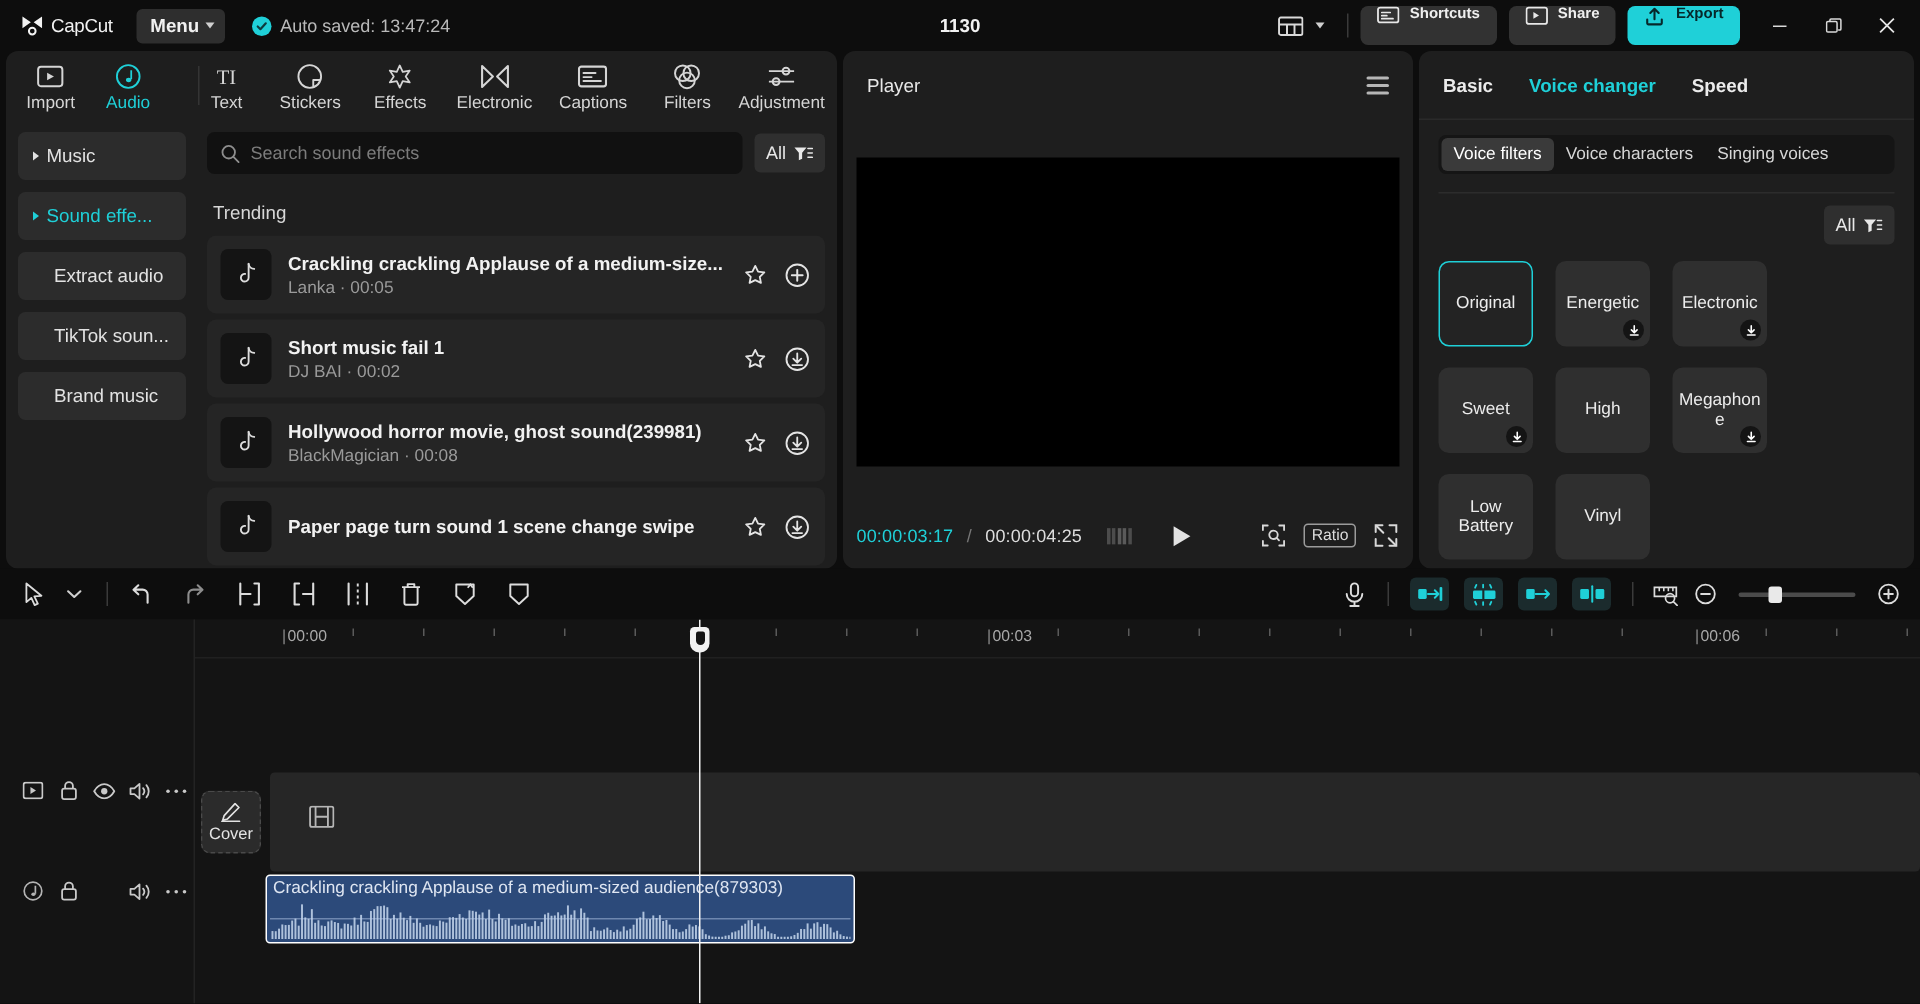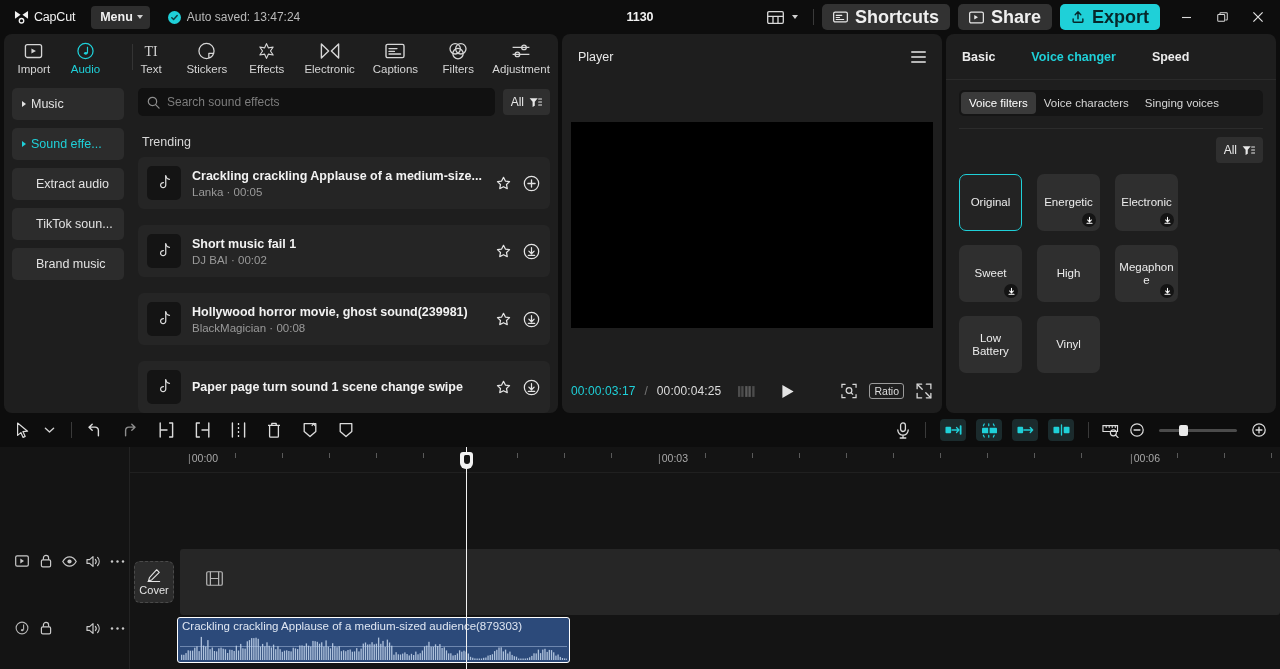--- a/index.html
+++ b/index.html
@@ -36,23 +36,23 @@
   .check-badge svg { display:block; }
   .project-title {
     position: absolute; left: 0; right: 0; top: 0; height: 34px;
     display: flex; align-items: center; justify-content: center;
     font-size: 12.5px; font-weight: 700; color: #f2f2f2; pointer-events: none;
   }
   .title-right { margin-left: auto; display: flex; align-items: center; gap: 0; padding-right: 4px; }
   .layout-btn { display:flex; align-items:center; gap:5px; padding: 4px 7px; border-radius: 4px; }
   .vsep { width: 1px; height: 16px; background: #3a3a3a; margin: 0 8px; }
   .pill {
-    display:flex; align-items:center; gap: 7px;
+    display:flex; gap: 7px;
     height: 26px; padding: 0 11px; border-radius: 5px;
-    background: #323232; font-size: 18px; font-weight: 700; color: #efefef;
+    background: #323232; font-size: 10px; font-weight: 700; color: #efefef;
     margin-right: 8px;
   }
   .pill.share { background: #323232; }
   .pill.export { background: #1fd0d8; color: #06282b; }
   .win-ctrl { display:flex; align-items:center; }
   .win-btn { width: 36px; height: 34px; display:flex;align-items:center;justify-content:center; }
 
   
   .top { flex: 0 0 345px; display: flex; gap: 0; padding: 0 4px; }
 
@@ -83,21 +83,21 @@
 
   .list-col { flex: 1; min-width: 0; padding: 8px 8px 0 6px; display: flex; flex-direction: column; }
   .search-row { display: flex; align-items: center; gap: 8px; height: 28px; flex: 0 0 28px; }
   .search-box {
     flex: 1; height: 28px; background: #111; border-radius: 5px;
     display: flex; align-items: center; gap: 7px; padding: 0 9px;
   }
   .search-box .ph { font-size: 12px; color: #7c7c7c; }
   .all-btn { height: 26px; padding: 0 8px; background: #2f2f2f; border-radius: 4px; display:flex; align-items:center; gap: 5px; font-size: 12px; color:#e8e8e8; }
   .trending { font-size: 12.5px; color: #d8d8d8; margin: 19px 0 8px 4px; }
-  .sound-list { flex: 1; overflow: hidden; display: flex; flex-direction: column; gap: 16px; }
+  .sound-list { flex: 1; overflow: hidden; display: flex; flex-direction: column; gap: 4px; }
   .sound-item {
     height: 52px; flex: 0 0 52px; background: #252525; border-radius: 6px;
     display: flex; align-items: center; padding: 0 10px 0 9px; gap: 11px;
   }
   .sound-thumb { width: 34px; height: 34px; flex:0 0 34px; border-radius: 5px; background: #141414; display:flex;align-items:center;justify-content:center; }
   .sound-meta { flex: 1; min-width: 0; }
   .sound-title { font-size: 12.5px; font-weight: 700; color: #f2f2f2; white-space: nowrap; overflow: hidden; text-overflow: ellipsis; }
   .sound-sub { font-size: 11.5px; color: #9a9a9a; margin-top: 3px; }
   .sound-acts { display: flex; align-items: center; gap: 11px; flex: 0 0 auto; }
 
@@ -119,21 +119,21 @@
   .tc-tot { font-size: 12px; color: #ddd; letter-spacing: 0.1px; }
   .ctrl-right { margin-left: auto; display: flex; align-items: center; gap: 12px; }
   .ratio-box { border: 1px solid #9b9b9b; border-radius: 3px; padding: 1px 4px; font-size: 10.5px; color: #dcdcdc; }
 
   
   .right-panel {
     flex: 1; min-width: 0;
     background: #1e1e1e; border-radius: 8px;
     display: flex; flex-direction: column; overflow: hidden;
   }
-  .rp-tabs { height: 46px; flex: 0 0 46px; display: flex; align-items: center; gap: 36px; padding: 0 16px; border-bottom: 1px solid #2a2a2a; }
+  .rp-tabs { height: 46px; flex: 0 0 46px; display: flex; align-items: center; gap: 24px; padding: 0 16px; border-bottom: 1px solid #2a2a2a; }
   .rp-tab { font-size: 12.5px; font-weight: 700; color: #ececec; }
   .rp-tab.active { color: #1fd0d8; }
   .seg-wrap { padding: 10px 13px 0 13px; }
   .seg { height: 26px; background: #151515; border-radius: 5px; display: flex; align-items: center; padding: 2px; }
   .seg-item { height: 22px; border-radius: 4px; padding: 0 8px; display:flex; align-items:center; font-size: 11.5px; color: #d6d6d6; white-space: nowrap; }
   .seg-item.active { background: #3a3a3a; color: #fff; }
   .rp-rule { height: 1px; background: #2c2c2c; margin: 12px 13px 0 13px; }
   .rp-filter { display: flex; justify-content: flex-end; padding: 8px 13px 0 13px; }
   .fx-grid { padding: 11px 13px 0 13px; display: grid; grid-template-columns: repeat(4, 63px); gap: 14px 15px; }
   .fx-cell {

